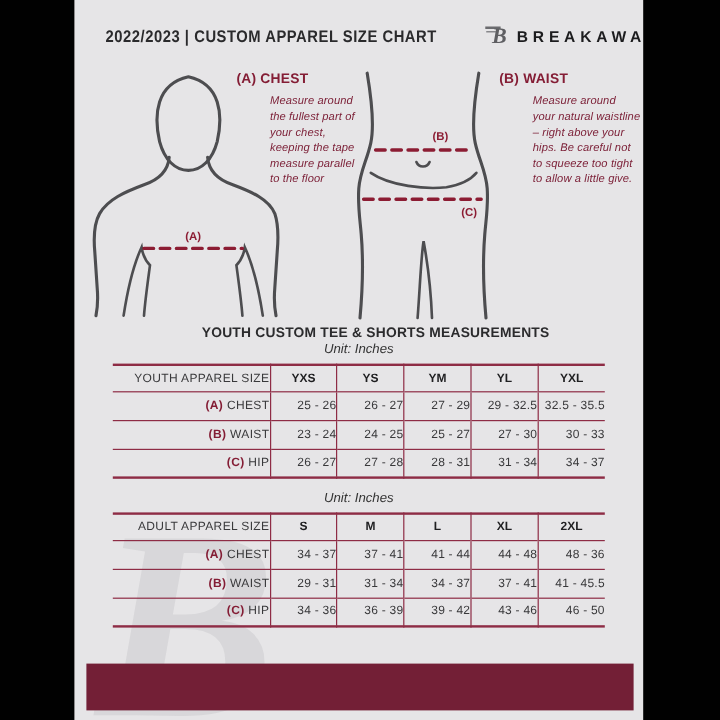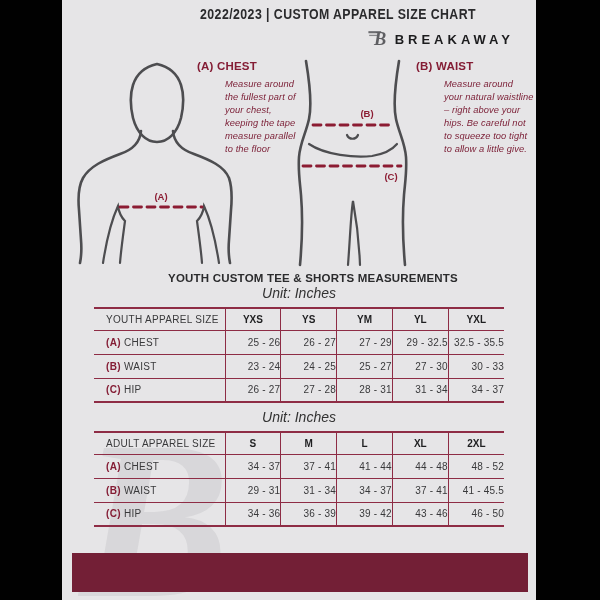--- a/index.html
+++ b/index.html
@@ -11,48 +11,48 @@
     --dark:#333335;
     --fig:#4d4d50;
     --bg:#e6e5e7;
   }
   *{margin:0;padding:0;box-sizing:border-box;}
   html,body{width:600px;height:600px;overflow:hidden;}
   body{background:#010101;font-family:"Liberation Sans",sans-serif;position:relative;}
   .page{position:absolute;left:62px;top:0;width:474px;height:600px;background:var(--bg);overflow:hidden;}
 
   
-  .header{position:absolute;top:0;left:0;width:100%;height:54px;display:flex;align-items:flex-end;justify-content:space-between;padding:6px 22px 0 15px;flex-direction:column;}
+  .header{position:absolute;top:0;left:0;width:100%;height:54px;display:flex;align-items:center;justify-content:space-between;padding:6px 22px 0 26px;}
   .hdr-title{font-weight:bold;font-size:14px;letter-spacing:.5px;color:#2a2a2c;transform:scaleX(.88);transform-origin:left center;white-space:nowrap;}
   .brand{display:flex;align-items:center;gap:5px;}
   .brand-name{font-weight:bold;font-size:13px;letter-spacing:4px;color:#1c1c1e;}
 
   
   .diagrams{position:absolute;top:55px;left:0;width:100%;height:214px;}
   .fig{position:absolute;}
   .fig svg{display:block;}
   .guide{position:absolute;}
   .guide h3{font-size:11.5px;font-weight:bold;color:var(--maroon-text);margin-bottom:6px;letter-spacing:.2px;}
   .guide p{font-size:9.3px;font-style:italic;color:var(--maroon-body);line-height:1.4;letter-spacing:.1px;margin-left:28px;}
   .g-chest{left:135px;top:5px;width:108px;}
   .g-waist{left:354px;top:5px;width:118px;}
   .g-hips{left:354px;top:112px;width:118px;}
 
   
   .section{position:absolute;left:0;width:100%;}
   .sec-youth{top:272px;}
   .sec-adult{top:408px;}
   .sec-title{text-align:center;font-weight:bold;font-size:11.5px;color:#2b2b2d;letter-spacing:.2px;margin-left:28px;}
-  .sec-unit{text-align:center;font-style:italic;font-size:14px;color:#333;margin-top:1px;}
+  .sec-unit{text-align:center;font-style:italic;font-size:11px;color:#333;margin-top:1px;}
   table{width:410px;margin:6px auto 0;border-collapse:collapse;table-layout:fixed;
         border-top:2px solid var(--tb);border-bottom:2px solid var(--tb);position:relative;z-index:2;}
   td{border-top:1.5px solid var(--tb);border-left:1.5px solid var(--tb);height:24px;vertical-align:middle;}
   tr:first-child td{border-top:none;height:22px;}
   td:first-child{border-left:none;}
-  td.lbl{text-align:left;padding-left:12px;font-size:10px;color:#39393b;letter-spacing:.3px;}
+  td.lbl{text-align:right;padding-left:12px;font-size:10px;color:#39393b;letter-spacing:.3px;}
   td.szh{font-weight:bold;font-size:10px;color:#1f1f21;text-align:center;}
   td.val{font-size:10px;color:#39393b;text-align:right;letter-spacing:.2px;}
   .key{color:var(--maroon-text);font-weight:bold;}
 
   
   .watermark{position:absolute;left:18px;top:408px;font-family:"Liberation Serif",serif;font-weight:bold;font-style:italic;font-size:225px;line-height:1;color:rgba(140,140,148,.16);z-index:1;pointer-events:none;}
   .footer-bar{position:absolute;left:10px;top:553px;width:456px;height:39px;background:#731f36;z-index:2;}
 
   svg text.figlbl{font-family:"Liberation Sans",sans-serif;font-size:9.5px;font-weight:bold;fill:var(--dash);}
 </style>
@@ -181,21 +181,21 @@
         <td class="szh">L</td>
         <td class="szh">XL</td>
         <td class="szh">2XL</td>
       </tr>
       <tr>
         <td class="lbl"><span class="key">(A)</span> <span>CHEST</span></td>
         <td class="val">34 - 37</td>
         <td class="val">37 - 41</td>
         <td class="val">41 - 44</td>
         <td class="val">44 - 48</td>
-        <td class="val">48 - 52</td>
+        <td class="val">48 - 36</td>
       </tr>
       <tr>
         <td class="lbl"><span class="key">(B)</span> <span>WAIST</span></td>
         <td class="val">29 - 31</td>
         <td class="val">31 - 34</td>
         <td class="val">34 - 37</td>
         <td class="val">37 - 41</td>
         <td class="val">41 - 45.5</td>
       </tr>
       <tr>

